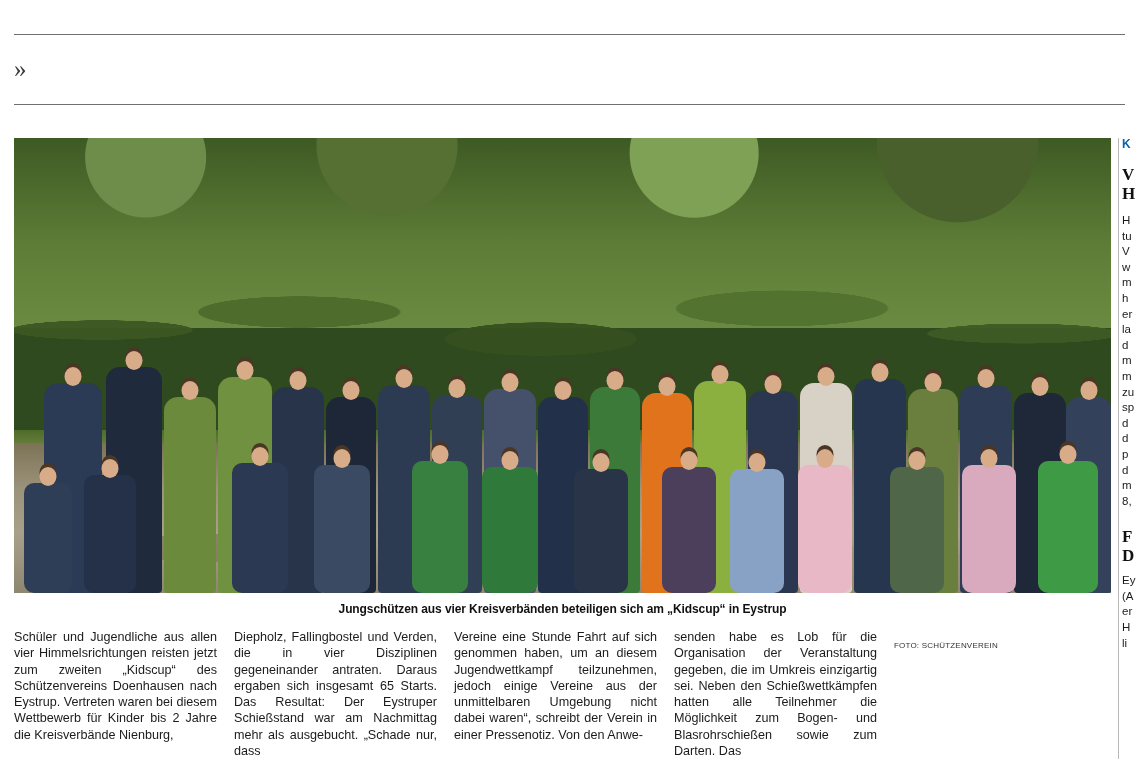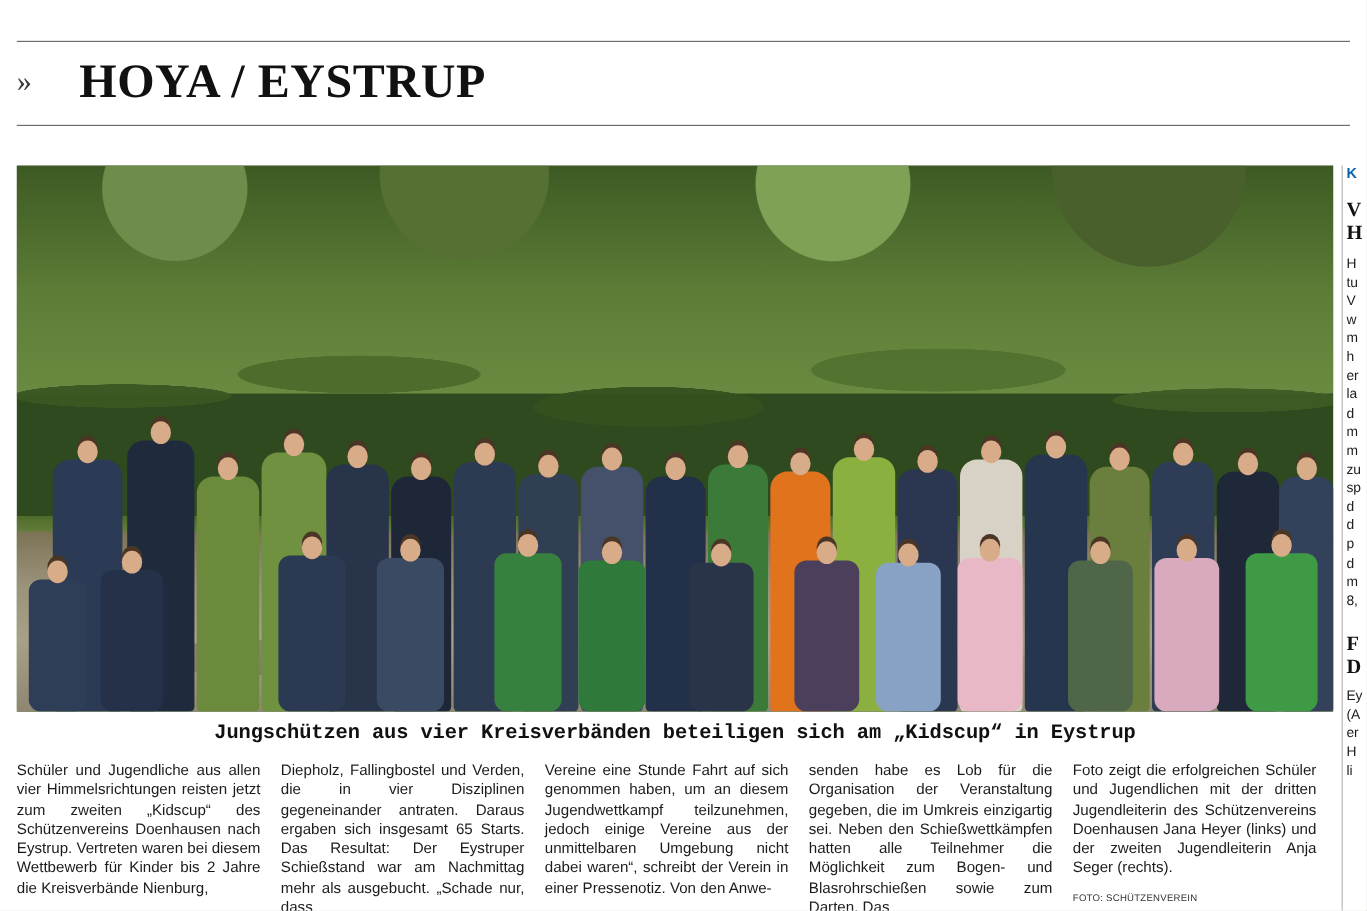--- a/index.html
+++ b/index.html
@@ -136,23 +136,23 @@
     border-radius: 50%;
     background: #d8ab89;
     box-shadow: 0 -4px 0 0 #4b3626;
   }
 
   
   .article-headline {
     margin-top: 9px;
     width: 1097px;
     text-align: center;
-    font-family: Liberation Mono, monospace;
+    font-family: Liberation Sans, sans-serif;
     font-weight: bold;
-    font-size: 17px;
+    font-size: 12px;
     color: #111111;
     letter-spacing: -0.1px;
   }
   .columns {
     margin-top: 13px;
     display: flex;
     gap: 17px;
     width: 1097px;
   }
   .col {
@@ -222,21 +222,20 @@
     line-height: 15.6px;
     color: #1b1b1b;
   }
 </style>
 </head>
 <body>
 
 <div class="masthead">
   <div class="masthead-rule-top"></div>
   <div class="masthead-marker">»</div>
-  <div class="masthead-title">HOYA / EYSTRUP</div>
   <div class="masthead-rule-bottom"></div>
 </div>
 
 <div class="article">
 
   <div class="photo">
     <div class="photo-sky"></div>
     <div class="photo-trees"></div>
     <div class="photo-grassline"></div>
     <div class="photo-ground"></div>
@@ -355,21 +354,20 @@
     <div class="col">
       <p>Diepholz, Fallingbostel und Verden, die in vier Disziplinen gegeneinander antraten. Daraus ergaben sich insgesamt 65 Starts. Das Resultat: Der Eystruper Schießstand war am Nachmittag mehr als ausgebucht. „Schade nur, dass</p>
     </div>
     <div class="col">
       <p>Vereine eine Stunde Fahrt auf sich genommen haben, um an diesem Jugendwettkampf teilzunehmen, jedoch einige Vereine aus der unmittelbaren Umgebung nicht dabei waren“, schreibt der Verein in einer Pressenotiz. Von den Anwe-</p>
     </div>
     <div class="col">
       <p>senden habe es Lob für die Organisation der Veranstaltung gegeben, die im Umkreis einzigartig sei. Neben den Schießwettkämpfen hatten alle Teilnehmer die Möglichkeit zum Bogen- und Blasrohrschießen sowie zum Darten. Das</p>
     </div>
     <div class="col">
-      <p>Foto zeigt die erfolgreichen Schüler und Jugendlichen mit der dritten Jugendleiterin des Schützenvereins Doenhausen Jana Heyer (links) und der zweiten Jugendleiterin Anja Seger (rechts).</p>
       <div class="photo-credit">FOTO: SCHÜTZENVEREIN</div>
     </div>
   </div>
 </div>
 
 <div class="rail-divider"></div>
 <div class="rail">
   <div class="rail-kicker">K</div>
   <div class="rail-head">
     <div>V</div>

